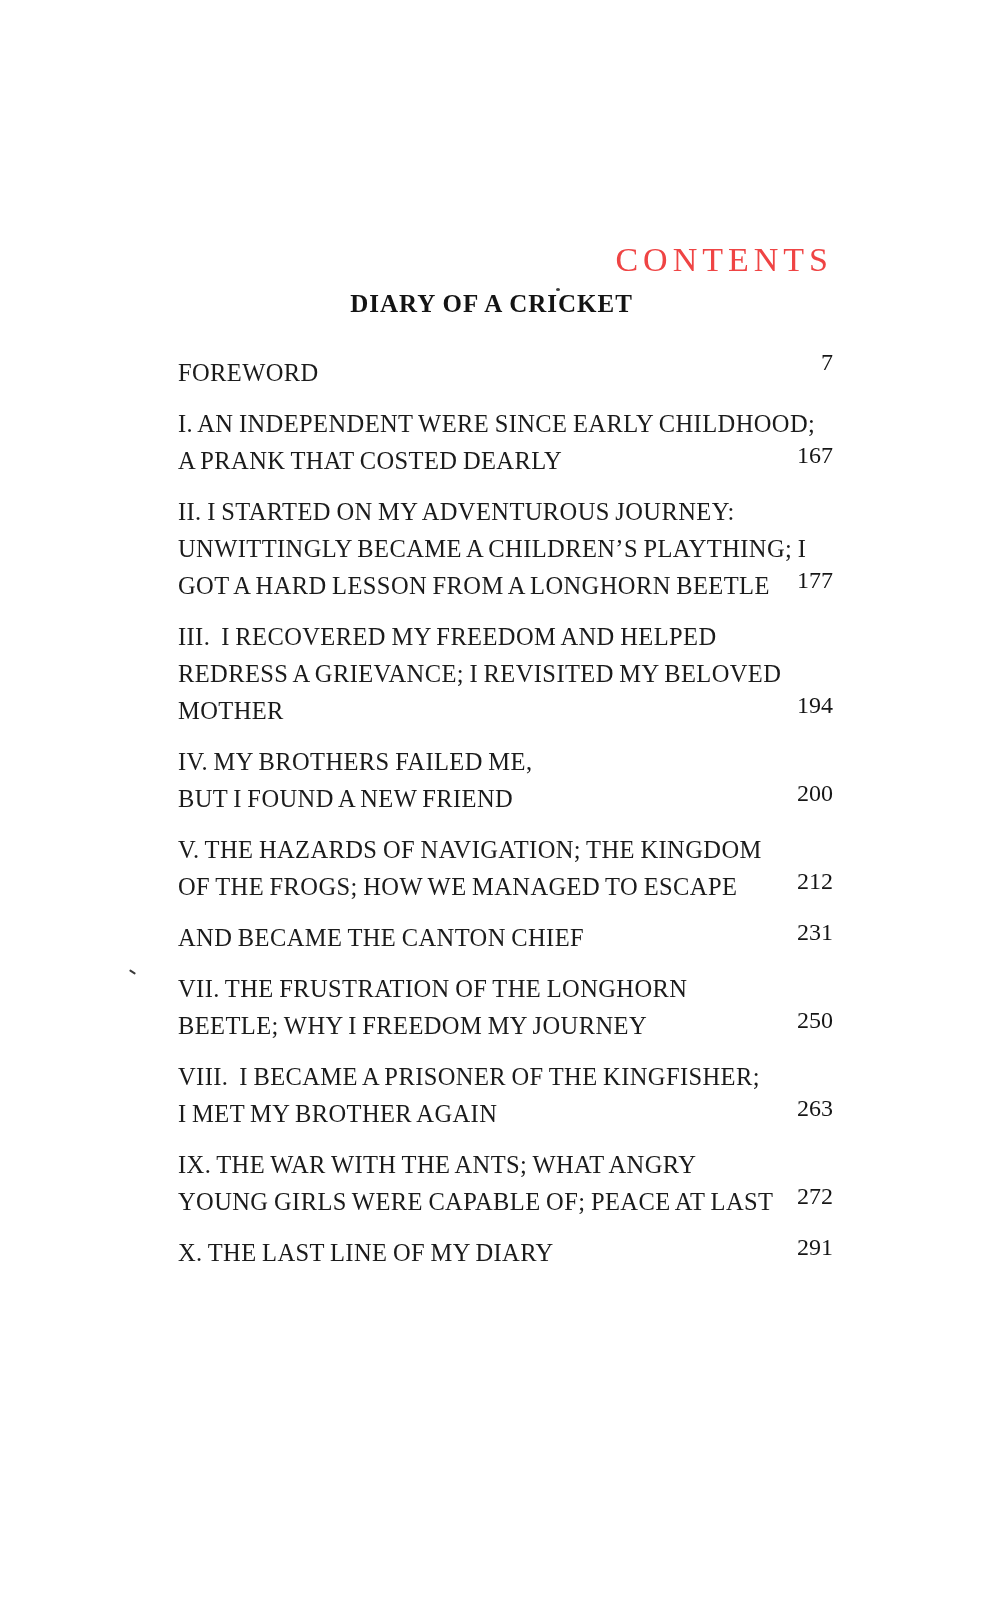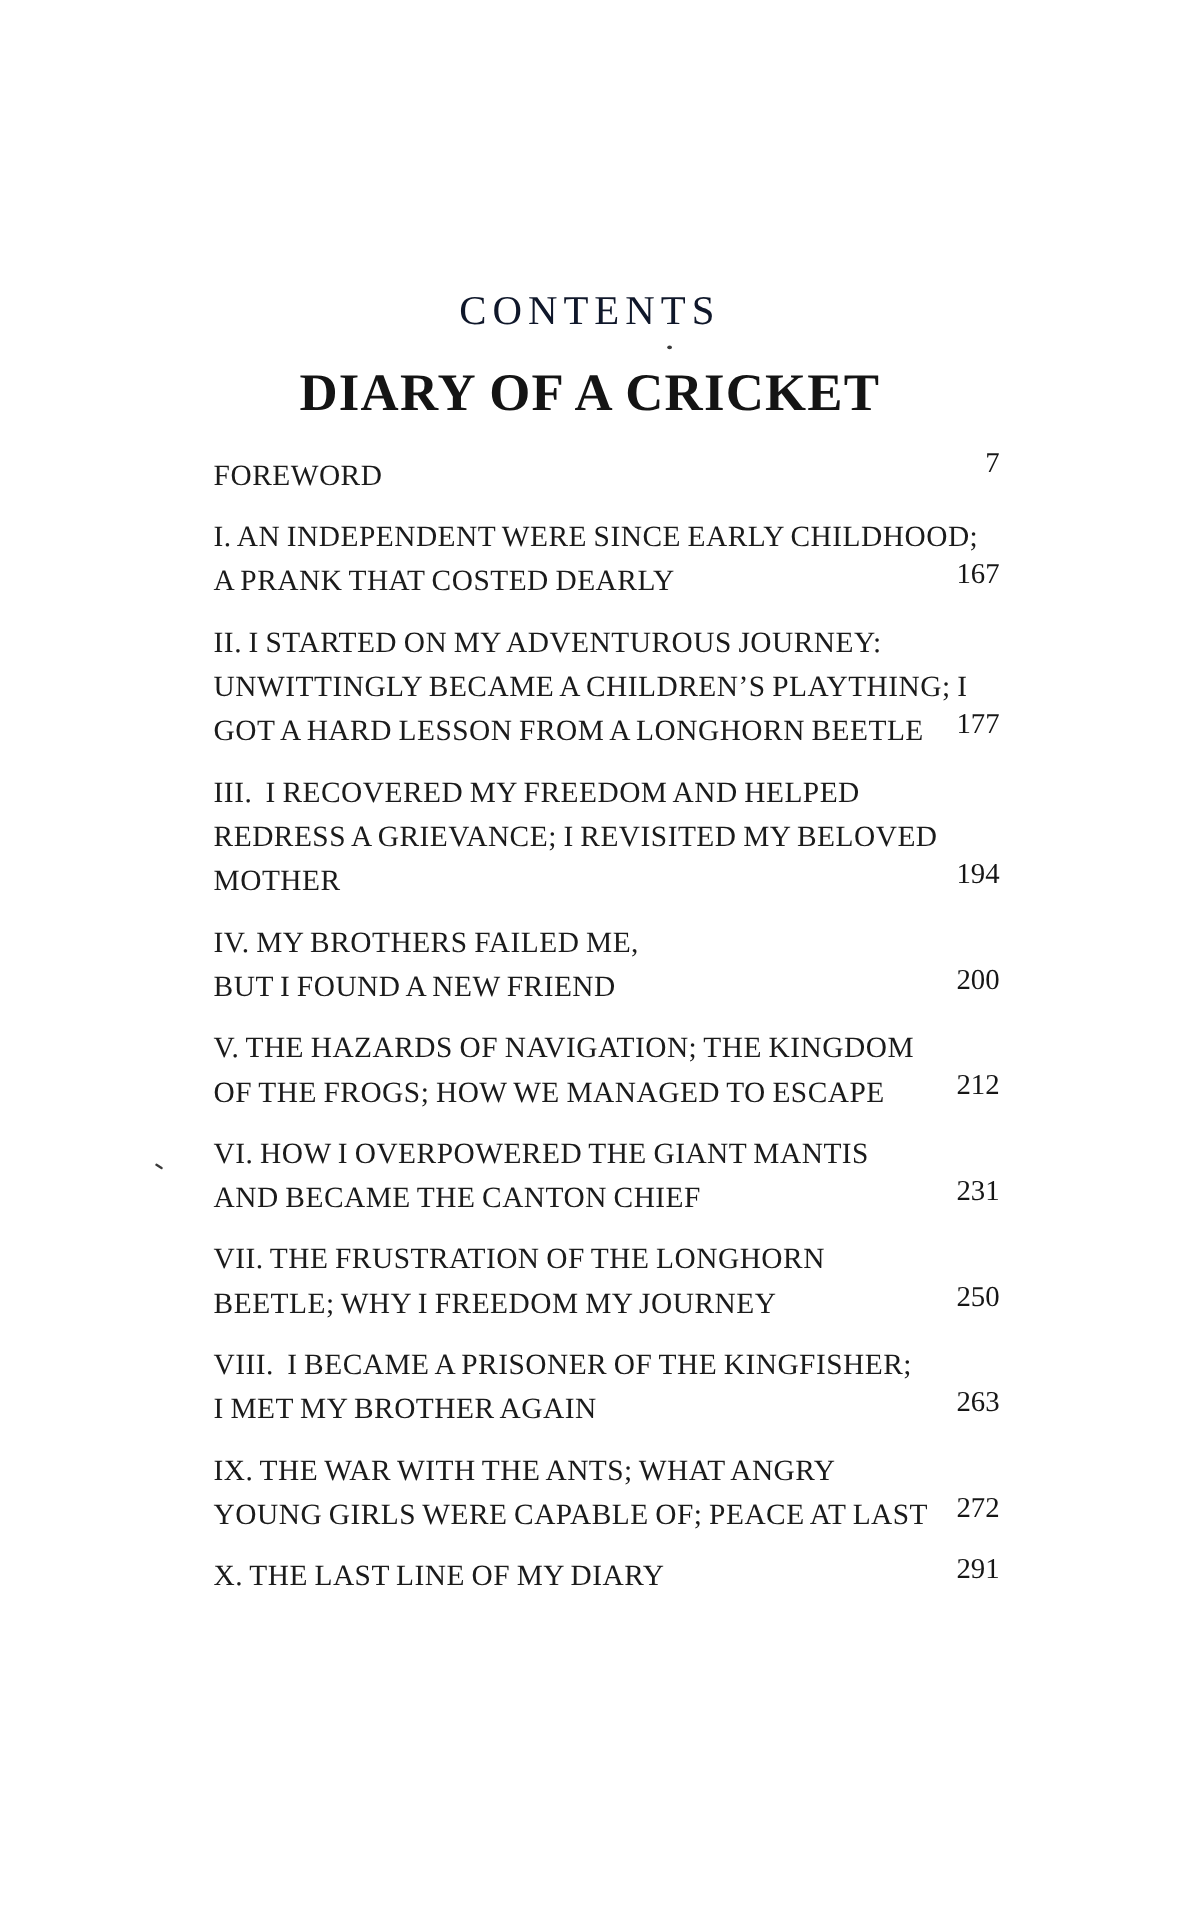--- a/index.html
+++ b/index.html
@@ -21,31 +21,31 @@
     background: #ffffff;
   }
   .content {
     position: absolute;
     left: 150px;
     top: 0;
     width: 683px;
   }
   .title {
     margin: 240px 0 0 0;
-    text-align: center;
+    text-align: right;
     font-size: 34px;
     line-height: 40px;
     font-weight: normal;
     letter-spacing: 5px;
-    color: #0f172a;
+    color: #ef4444;
   }
   .subtitle {
-    margin: 28px 0 0 0;
+    margin: 4px 0 0 0;
     text-align: center;
-    font-size: 44px;
+    font-size: 25px;
     line-height: 40px;
     font-weight: bold;
     letter-spacing: 1px;
     color: #141414;
   }
   .toc {
     margin-top: 30px;
   }
   .toc-entry {
     position: relative;
@@ -154,21 +154,20 @@
     <div class="entry-lines">
 
     <div class="entry-line">V. THE HAZARDS OF NAVIGATION; THE KINGDOM</div>
             <div class="entry-line">OF THE FROGS; HOW WE MANAGED TO ESCAPE</div>
           </div>
     <span class="entry-page">212</span>
   </div>
         <div class="toc-entry">
     <div class="entry-lines">
 
-    <div class="entry-line">VI. HOW I OVERPOWERED THE GIANT MANTIS</div>
             <div class="entry-line">AND BECAME THE CANTON CHIEF</div>
           </div>
     <span class="entry-page">231</span>
   </div>
         <div class="toc-entry">
     <div class="entry-lines">
 
     <div class="entry-line">VII. THE FRUSTRATION OF THE LONGHORN</div>
             <div class="entry-line">BEETLE; WHY I FREEDOM MY JOURNEY</div>
           </div>

